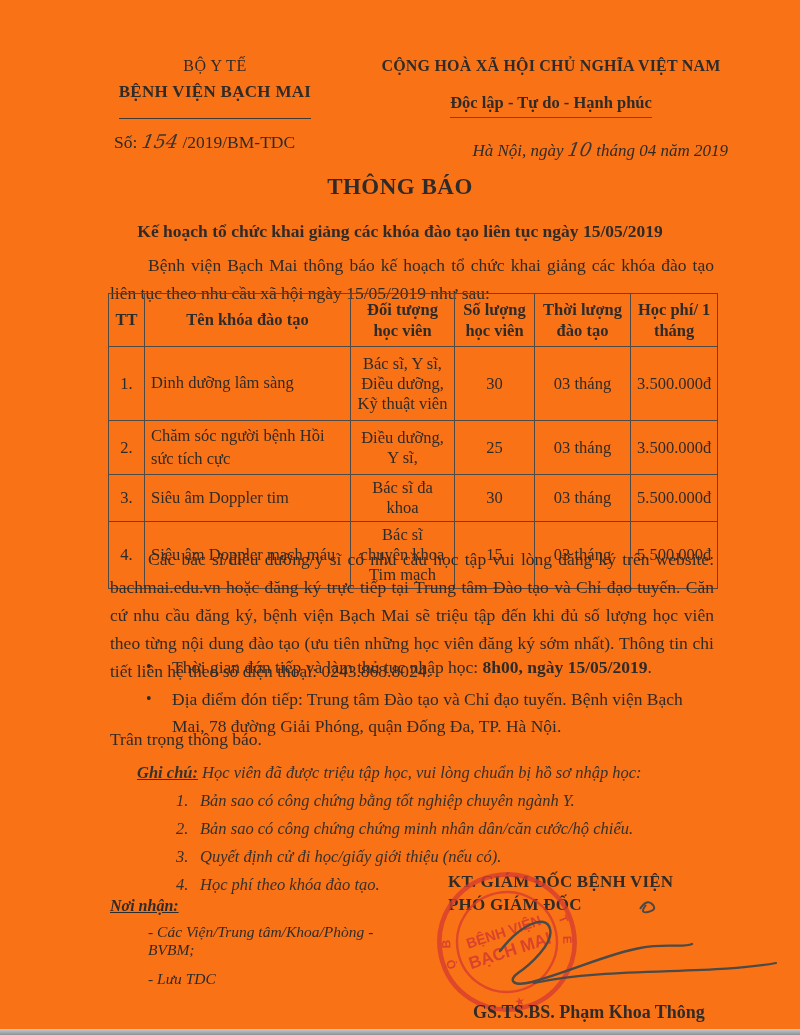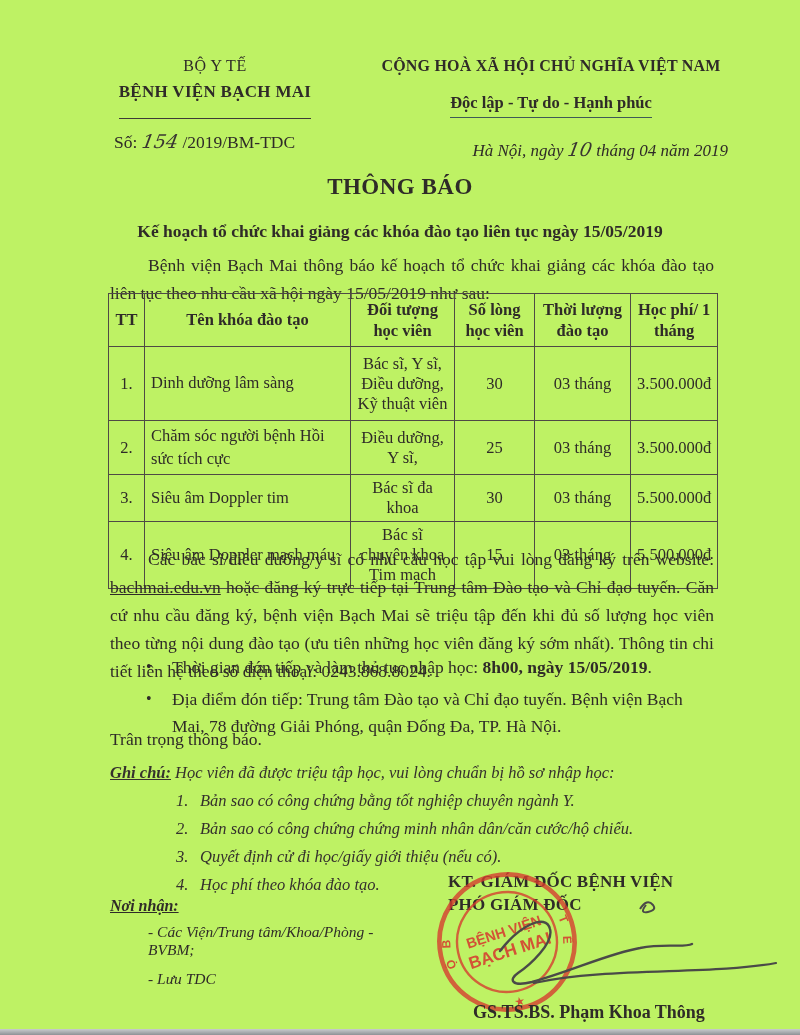--- a/index.html
+++ b/index.html
@@ -1,18 +1,18 @@
 <!DOCTYPE html>
 <html><head>
 <meta charset="utf-8">
 <style>
   html,body{margin:0;padding:0;background:#e8e8e8;}
   .page{
     position:relative;width:800px;height:1035px;margin:0 auto;
-    background:#bef264;color:#2f2b28;overflow:hidden;
+    background:#f97316;color:#2f2b28;overflow:hidden;
     font-family:"Liberation Serif","DejaVu Serif",serif;
   }
   .abs{position:absolute;}
   .center{text-align:center;}
   .hand{
     font-family:"DejaVu Serif",serif;font-style:italic;font-weight:400;
     display:inline-block;transform:skewX(-10deg);font-size:19px;color:#3a3632;
   }
   
   .hdr-left{left:106px;top:55px;width:218px;text-align:center;line-height:1.35;}
@@ -25,37 +25,37 @@
   .motto{font-size:16.5px;font-weight:bold;display:inline-block;margin-top:18px;
     border-bottom:1.5px solid #3e5a57;padding-bottom:4px;}
   .placedate{margin-top:20px;font-style:italic;font-size:17px;text-align:right;padding-right:6px;}
   
   .title{left:0;right:0;top:174px;font-size:23px;font-weight:bold;letter-spacing:.5px;}
   .subtitle{left:0;right:0;top:205px;font-size:17.5px;font-weight:bold;margin-top:16px;}
   
   .para{font-size:17.5px;line-height:1.6;text-align:justify;}
   .intro{left:110px;top:251px;width:604px;text-indent:38px;}
   .reg{left:110px;top:545px;width:604px;text-indent:38px;}
-  .link-u{text-decoration:underline;}
+  .link-u{}
   
   table.courses{left:108px;top:293px;border-collapse:collapse;table-layout:fixed;}
   table.courses th,table.courses td{
     border:1.4px solid #4f4a45;font-size:16.5px;padding:3px 6px;vertical-align:middle;
   }
   table.courses th{font-weight:bold;height:46px;line-height:1.3;}
   td.c{text-align:center;}
   td.l{text-align:left;padding-left:10px;line-height:1.35;}
   
   .bullets{left:146px;top:654px;width:572px;font-size:17.5px;line-height:1.55;}
   .bullet-row{display:flex;margin-bottom:5px;}
   .bullet-mark{width:26px;flex:0 0 26px;font-size:16px;padding-top:1px;}
   .closing{left:110px;top:729px;font-size:17.5px;}
   
   .notes{left:110px;top:763px;width:614px;font-style:italic;font-size:16.5px;color:#35312d;}
-  .notes-label{font-weight:bold;text-decoration:underline;}
+  .notes-label{font-weight:bold;text-decoration:underline;margin-left:27px;}
   ol.notes-list{margin:4px 0 0 0;padding-left:66px;list-style:none;counter-reset:note;}
   ol.notes-list li{counter-increment:note;line-height:1.7;}
   ol.notes-list li::before{content:counter(note) ".";display:inline-block;width:24px;}
   
   .recips{left:110px;top:897px;width:300px;font-style:italic;font-size:15.5px;}
   .recips-label{font-weight:bold;text-decoration:underline;font-size:16px;}
   .recips ul{list-style:none;margin:8px 0 0 0;padding-left:38px;}
   .recips li{margin-bottom:11px;}
   
   .sig-titles{left:448px;top:871px;width:276px;font-weight:bold;
@@ -103,21 +103,21 @@
         <col style="width:104px">
       <col style="width:80px">
         <col style="width:96px">
         <col style="width:86px">
     </colgroup>
     <thead>
       <tr>
         <th>TT</th>
         <th>Tên khóa đào tạo</th>
         <th>Đối tượng học viên</th>
-        <th>Số lòng học viên</th>
+        <th>Số lượng học viên</th>
         <th>Thời lượng đào tạo</th>
         <th>Học phí/ 1 tháng</th>
       </tr>
     </thead>
     <tbody>
       <tr style="height:74px;">
         <td class="c">1.</td>
         <td class="l">Dinh dưỡng lâm sàng</td>
         <td class="c">Bác sĩ, Y sĩ, Điều dưỡng, Kỹ thuật viên</td>
         <td class="c">30</td>

